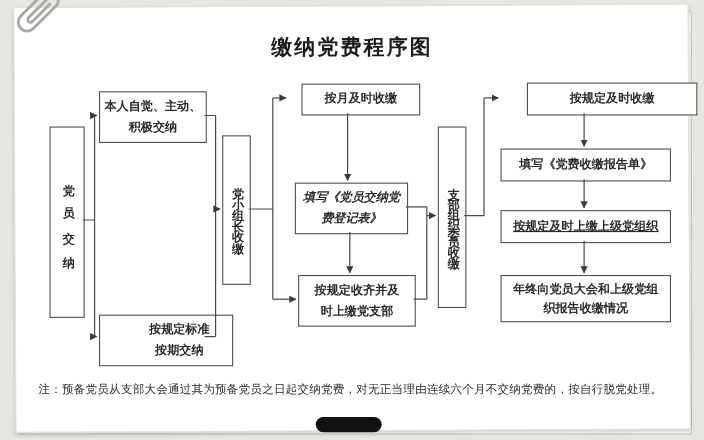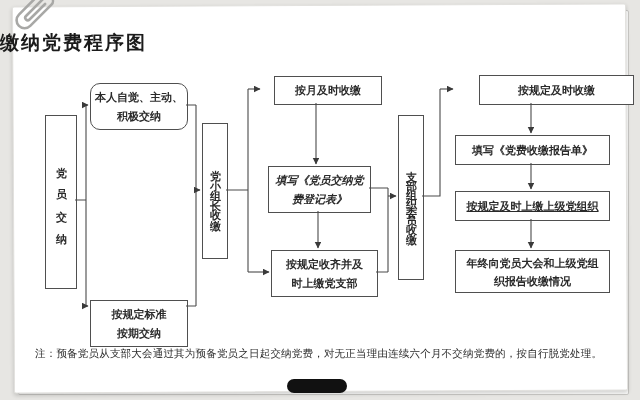--- a/index.html
+++ b/index.html
@@ -13,37 +13,37 @@
     position:absolute;left:18px;top:10px;width:609px;height:383px;
     background:#fbfbfa;border:1px solid #c9c8c5;border-radius:2px;
   }
   .sheet{
     position:absolute;left:13px;top:5px;width:612px;height:385px;
     background:#ffffff;border:1px solid #e2e1de;border-radius:2px;
     box-shadow:0 2px 4px rgba(0,0,0,0.18);
     transform:rotate(-0.3deg);
   }
   .title{
-    position:absolute;left:0;top:30px;width:640px;text-align:left;
+    position:absolute;left:0;top:30px;width:640px;text-align:center;
     font-size:19px;font-weight:bold;letter-spacing:2px;color:#1b1b1b;
   }
   .fbox{
     position:absolute;border:1px solid #4f4f4f;background:#fff;
     display:flex;flex-direction:column;align-items:center;justify-content:center;
     font-size:11px;line-height:19px;color:#2a2a2a;text-align:center;
     font-weight:600;
   }
   .vtext{
     writing-mode:vertical-rl;text-orientation:upright;
     display:block;text-align:center;
   }
   #vbox-member{left:45px;top:115px;width:30px;height:172px;}
   #vbox-member .vtext{letter-spacing:22px;}
-  #box-self{left:90px;top:83px;width:96px;height:45px;border-radius:10px;}
-  #box-standard{left:90px;top:300px;width:96px;height:45px;}
+  #box-self{left:90px;top:83px;width:96px;height:45px;}
+  #box-standard{left:90px;top:286px;width:96px;height:45px;padding-left:24px;}
   #vbox-leader{left:202px;top:123px;width:24px;height:134px;}
   #vbox-leader .vtext{letter-spacing:10px;}
   #box-monthly{left:274px;top:76px;width:106px;height:27px;}
   #box-register{left:268px;top:166px;width:101px;height:45px;font-style:italic;}
   #box-collect{left:271px;top:250px;width:105px;height:45px;}
   #vbox-committee{left:398px;top:115px;width:24px;height:163px;}
   #vbox-committee .vtext{letter-spacing:9px;}
   #box-r1{left:455px;top:75px;width:153px;height:28px;margin-left:24px;}
   #box-r2{left:455px;top:135px;width:153px;height:28px;}
   #box-r3{left:455px;top:191px;width:153px;height:28px;text-decoration:underline;}

